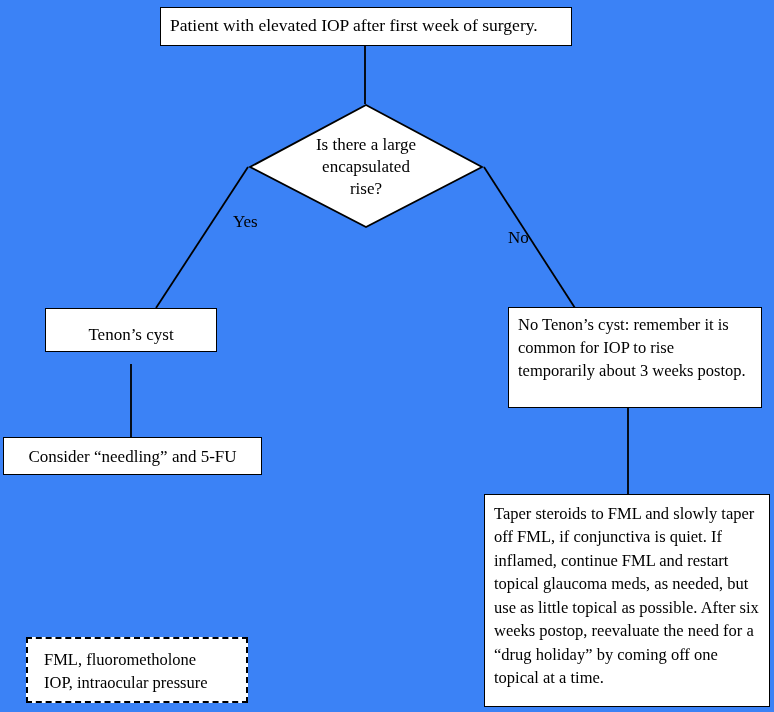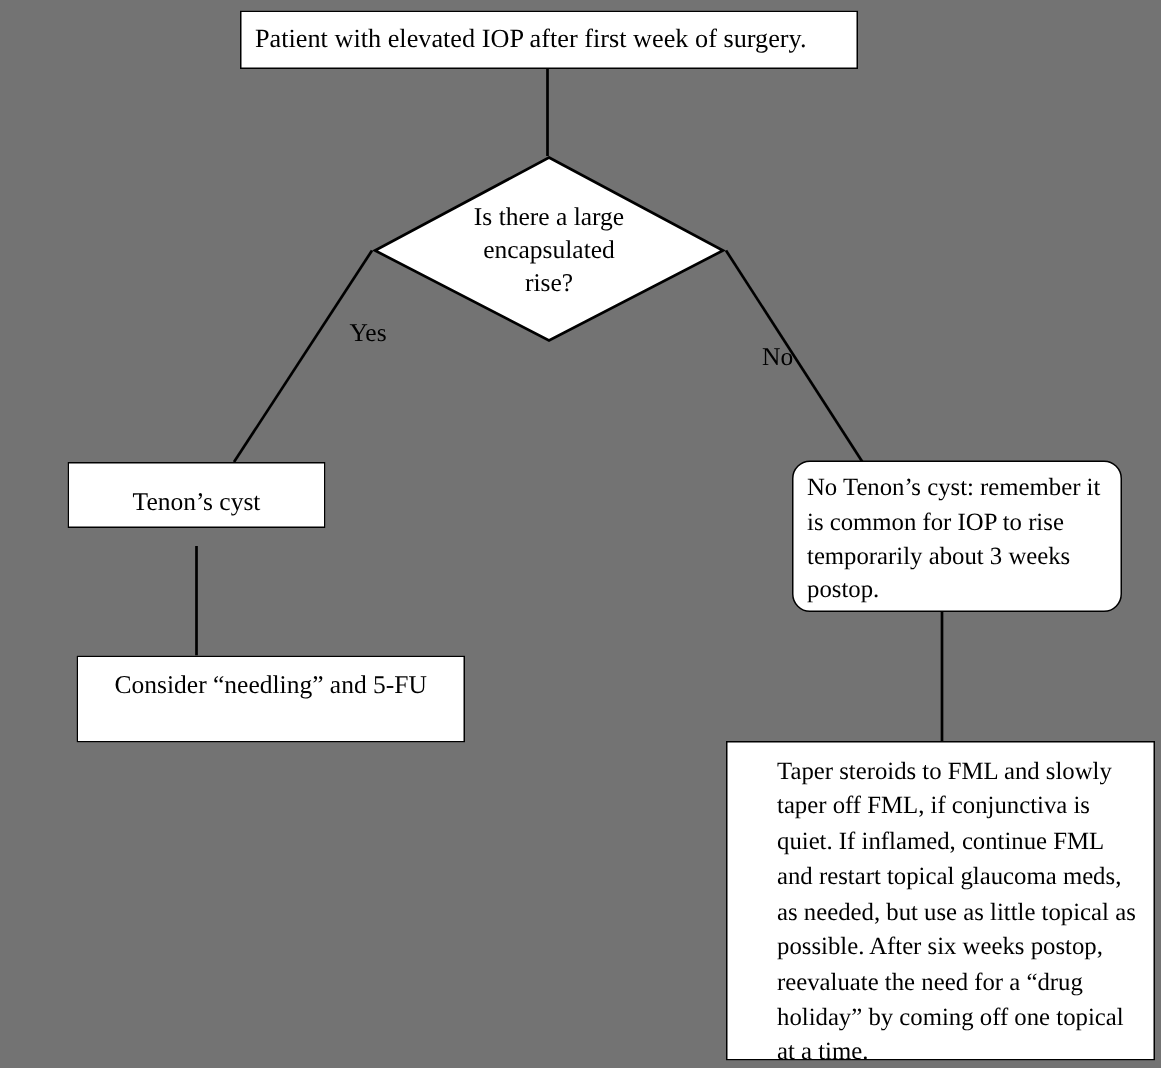--- a/index.html
+++ b/index.html
@@ -4,21 +4,21 @@
 <style>
   html, body {
     margin: 0;
     padding: 0;
     background: #ffffff;
   }
   #canvas {
     position: relative;
     width: 774px;
     height: 712px;
-    background: #737373;
+    background: #3b82f6;
     font-family: "Liberation Serif", "DejaVu Serif", serif;
     color: #000000;
     overflow: hidden;
   }
   .node {
     position: absolute;
     box-sizing: border-box;
     border: 1.5px solid #000000;
     background: #ffffff;
     font-size: 17px;
@@ -50,49 +50,46 @@
   #node-tenons .node-inner {
     padding-top: 15px;
     text-align: center;
     font-size: 17px;
   }
   
   #node-needling {
     left: 3px;
     top: 437px;
     width: 259px;
-    height: 58px;
-    margin-left: 48px;
+    height: 38px;
   }
   #node-needling .node-inner {
     padding-top: 8px;
     text-align: center;
     font-size: 17px;
   }
   
   #node-no-tenons {
-    left: 528px;
+    left: 508px;
     top: 307px;
-    width: 220px;
+    width: 254px;
     height: 101px;
-    border-radius: 12px;
   }
   #node-no-tenons .node-inner {
     padding: 6px 6px 0 9px;
     text-align: left;
     font-size: 16.5px;
     line-height: 1.38;
   }
   
   #node-taper {
     left: 484px;
     top: 494px;
     width: 286px;
     height: 213px;
-    padding-left: 24px;
   }
   #node-taper .node-inner {
     padding: 7px 6px 0 9px;
     text-align: left;
     font-size: 16.5px;
     line-height: 1.42;
   }
   
   #node-legend {
     position: absolute;
@@ -198,14 +195,18 @@
   </div>
 
   <div class="node" id="node-no-tenons">
     <div class="node-inner">No Tenon’s cyst:  remember it is common for IOP to rise temporarily about 3 weeks postop.</div>
   </div>
 
   <div class="node" id="node-taper">
     <div class="node-inner">Taper steroids to FML and slowly taper off FML, if conjunctiva is quiet. If inflamed, continue FML and restart topical glaucoma meds, as needed, but use as little topical as possible. After six weeks postop, reevaluate the need for a “drug holiday” by coming off one topical at a time.</div>
   </div>
 
+  <div id="node-legend">
+    <div class="node-inner">FML, fluorometholone
+IOP, intraocular pressure</div>
+  </div>
 
 </div>
 
 </body></html>

